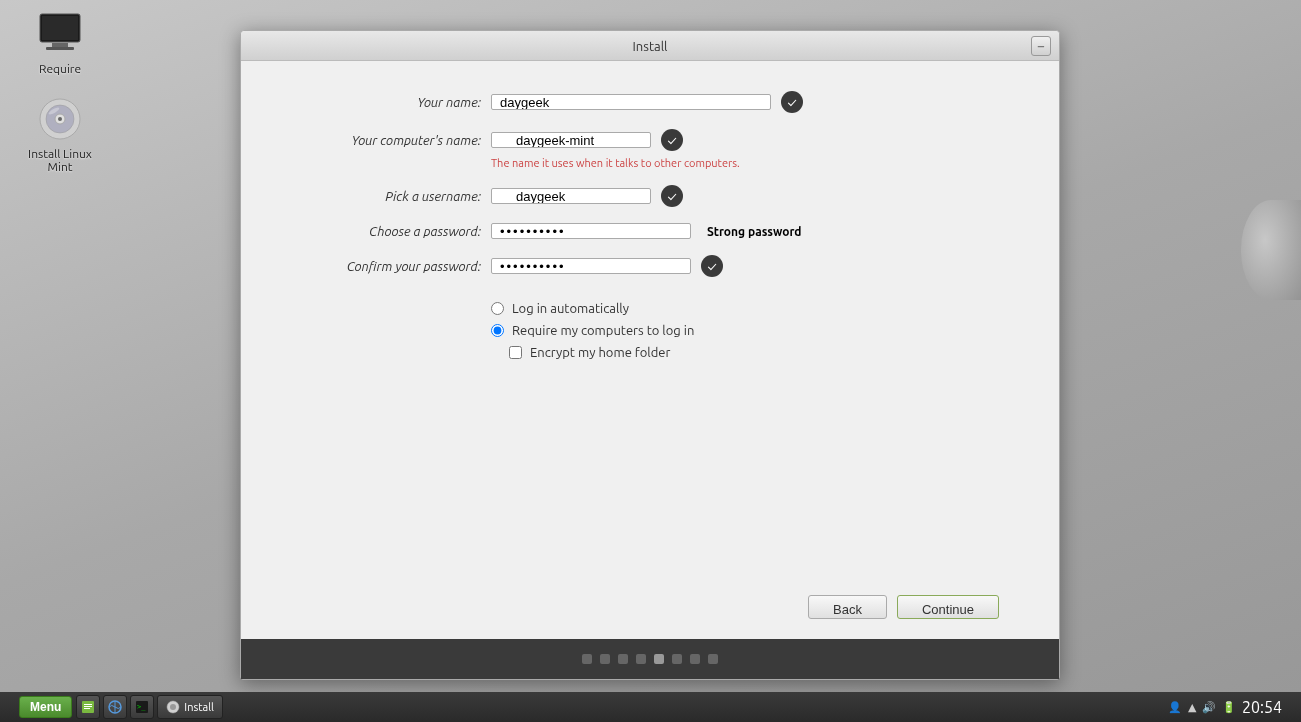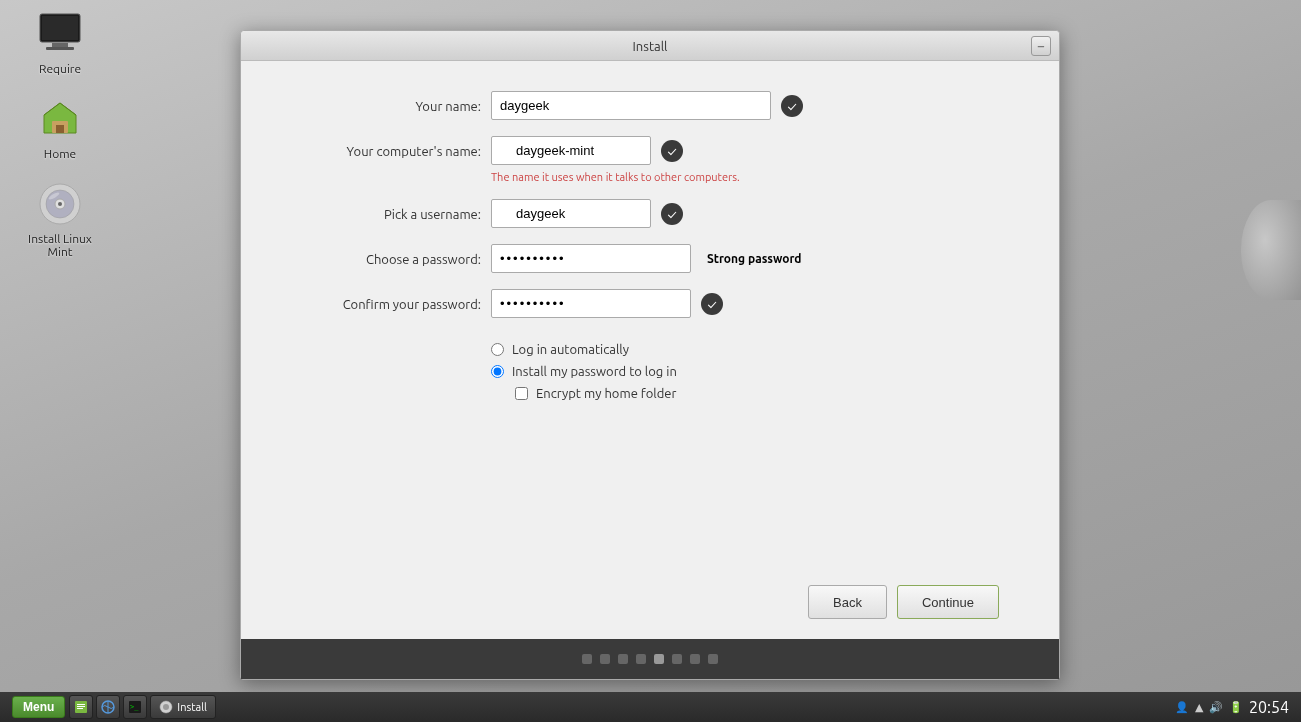--- a/index.html
+++ b/index.html
@@ -52,21 +52,21 @@
 
     
     .taskbar {
       position: absolute;
       bottom: 0; left: 0;
       width: 1301px;
       height: 30px;
       background: linear-gradient(180deg, #3a3a3a 0%, #2a2a2a 100%);
       display: flex;
       align-items: center;
-      padding: 0 12px;
+      padding: 0 19px;
       z-index: 100;
     }
     .taskbar-menu {
       background: linear-gradient(180deg, #6ab04c, #4a8a2c);
       color: white;
       font-weight: bold;
       font-size: 12px;
       padding: 3px 10px;
       border-radius: 3px;
       margin-right: 4px;
@@ -198,28 +198,29 @@
     .form-row {
       display: flex;
       align-items: center;
       gap: 10px;
     }
     .form-label {
       text-align: right;
       min-width: 180px;
       color: #333;
       font-size: 13px;
+      font-style: italic;
     }
     .form-input {
       border: 1px solid #aaa;
       background: white;
       padding: 4px 8px;
       font-size: 13px;
       border-radius: 2px;
-      height: 29px;
+      height: 16px;
       outline: none;
     }
     .input-wide { width: 280px; }
     .input-medium { width: 160px; padding-left: 24px; }
     .input-password { width: 200px; letter-spacing: 2px; }
 
     .check-icon {
       width: 22px;
       height: 22px;
       border-radius: 50%;
@@ -295,21 +296,21 @@
       justify-content: flex-end;
       gap: 10px;
       padding: 20px 60px;
       background: #f0f0f0;
     }
     .nav-btn {
       padding: 6px 24px;
       font-size: 13px;
       border-radius: 3px;
       cursor: pointer;
-      height: 34px;
+      height: 24px;
     }
     .nav-btn-back {
       background: linear-gradient(180deg, #f8f8f8, #e0e0e0);
       border: 1px solid #aaa;
       color: #333;
     }
     .nav-btn-continue {
       background: linear-gradient(180deg, #f8f8f8, #e0e0e0);
       border: 1px solid #8aaa5a;
       color: #333;
@@ -327,31 +328,20 @@
         <svg width="48" height="48" viewBox="0 0 48 48">
           <rect x="4" y="4" width="40" height="28" rx="2" fill="#1a1a1a" stroke="#555" stroke-width="1"></rect>
           <rect x="6" y="6" width="36" height="24" fill="#2a2a2a"></rect>
           <rect x="16" y="33" width="16" height="4" fill="#666"></rect>
           <rect x="10" y="37" width="28" height="3" rx="1" fill="#555"></rect>
         </svg>
       </div>
       <span class="icon-label">Require</span>
     </div>
 
-    <div class="desktop-icon">
-      <div class="icon-img">
-        <svg width="48" height="48" viewBox="0 0 48 48">
-          <path d="M8 38 L8 20 L24 8 L40 20 L40 38 Z" fill="#7ab840" stroke="#5a8820" stroke-width="1"></path>
-          <path d="M8 20 L24 8 L40 20" fill="none" stroke="#5a8820" stroke-width="1"></path>
-          <rect x="16" y="26" width="16" height="12" rx="1" fill="#c8a060"></rect>
-          <rect x="20" y="30" width="8" height="8" fill="#8a6030"></rect>
-        </svg>
-      </div>
-      <span class="icon-label">Home</span>
-    </div>
 
     <div class="desktop-icon">
       <div class="icon-img">
         <svg width="48" height="48" viewBox="0 0 48 48">
           <circle cx="24" cy="24" r="20" fill="#d0d0d0" stroke="#aaa" stroke-width="1"></circle>
           <circle cx="24" cy="24" r="14" fill="#b0b0c0" stroke="#999" stroke-width="0.5"></circle>
           <circle cx="24" cy="24" r="5" fill="#e0e0e0" stroke="#aaa" stroke-width="1"></circle>
           <circle cx="24" cy="24" r="2" fill="#666"></circle>
           <ellipse cx="18" cy="16" rx="6" ry="2" fill="rgba(255,255,255,0.3)" transform="rotate(-30 18 16)"></ellipse>
         </svg>
@@ -406,23 +396,23 @@
         <div class="check-icon">✓</div>
       </div>
 
       <div class="options-section">
         <div class="radio-row">
           <input type="radio" id="auto-login" name="login-option" style="">
           <label for="auto-login" class="radio-label">Log in automatically</label>
         </div>
         <div class="radio-row">
           <input type="radio" id="password-login" name="login-option" checked="" style="">
-          <label for="password-login" class="radio-label">Install my password to log in</label>
+          <label for="password-login" class="radio-label">Require my computers to log in</label>
         </div>
-        <div class="radio-row" style="margin-left:24px;">
+        <div class="radio-row" style="margin-left:18px;">
           <input type="checkbox" id="encrypt" style="">
           <label for="encrypt" class="radio-label">Encrypt my home folder</label>
         </div>
       </div>
 
     </div>
 
     <div class="nav-buttons">
       <button class="nav-btn nav-btn-back">Back</button>
       <button class="nav-btn nav-btn-continue">Continue</button>

